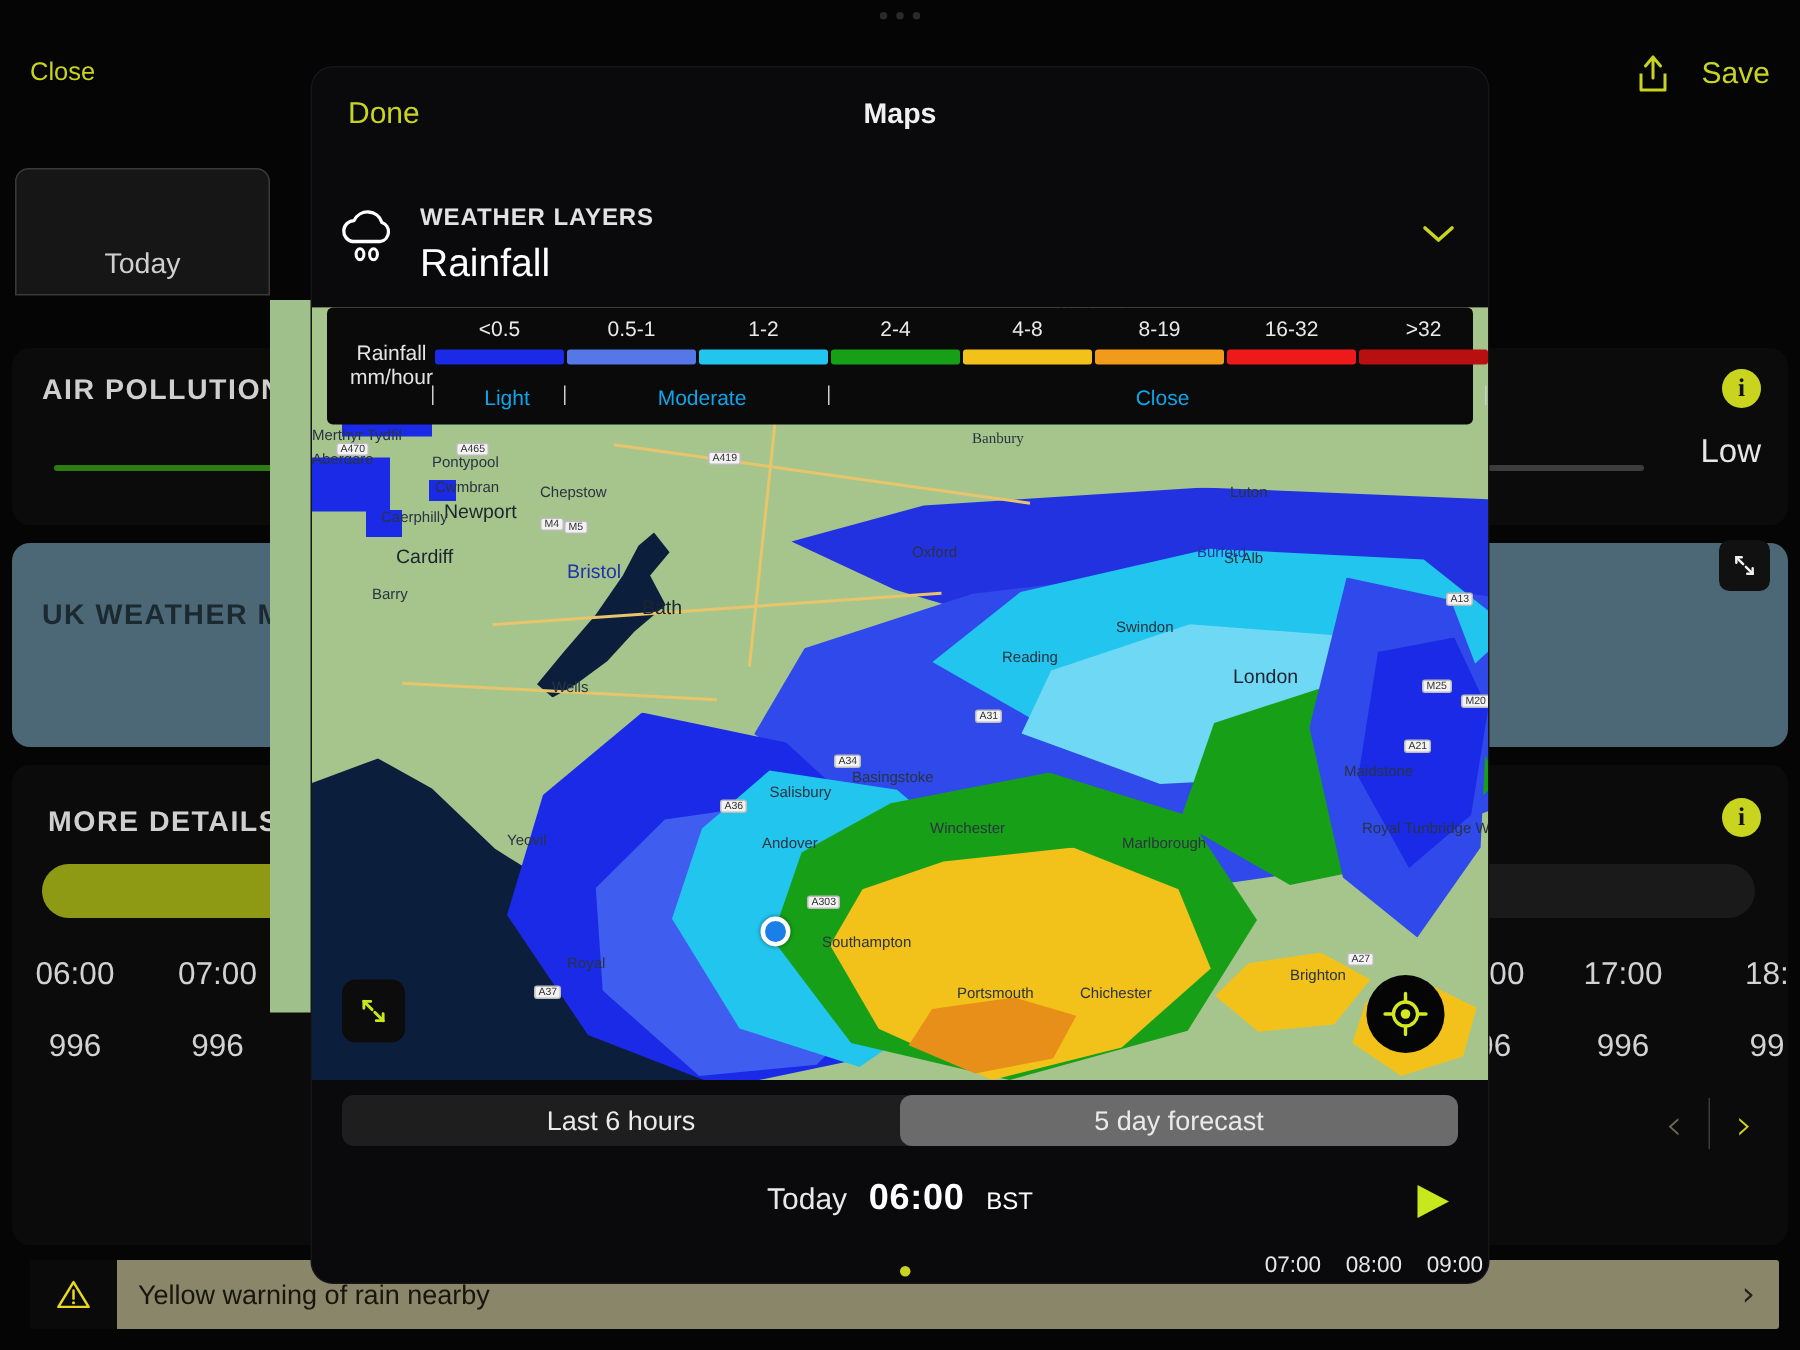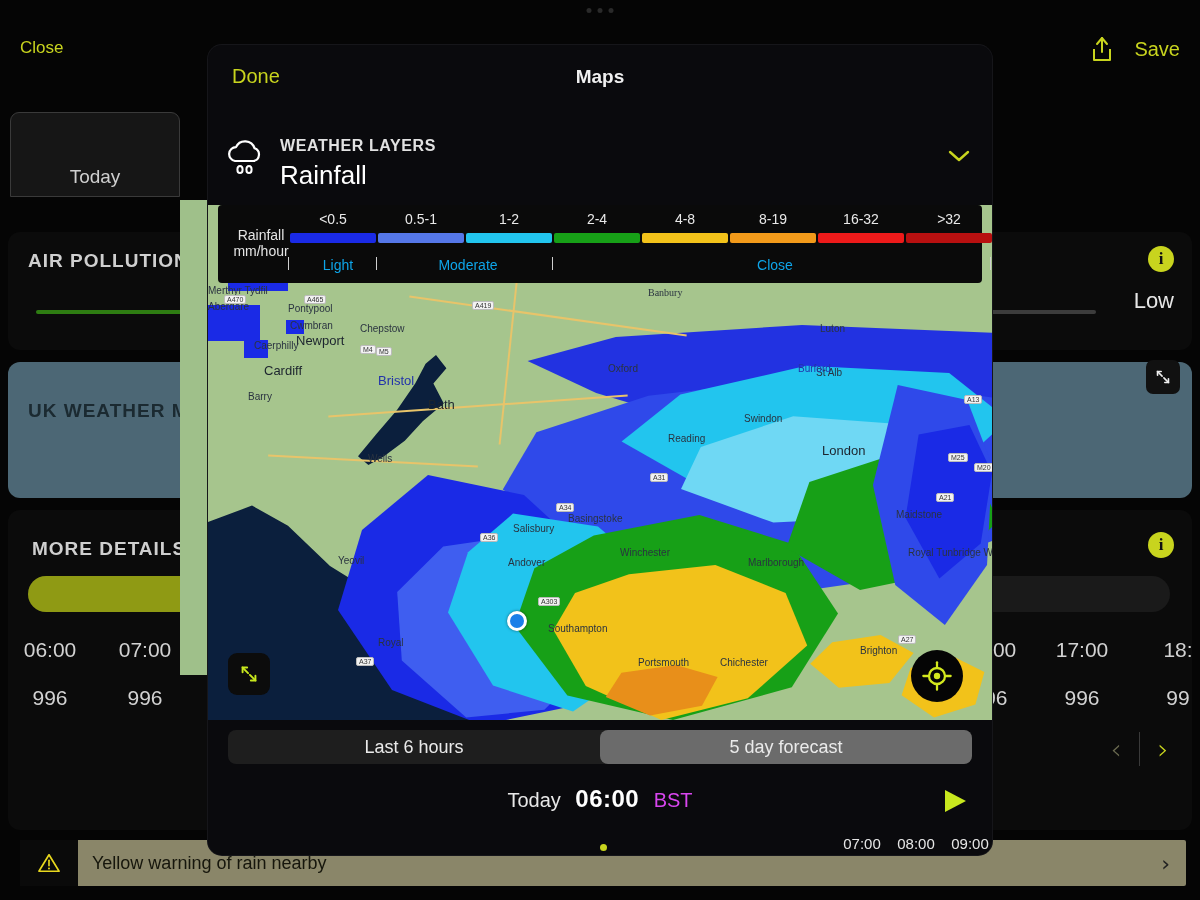--- a/index.html
+++ b/index.html
@@ -150,21 +150,21 @@
   .seg {
     position: absolute; left: 20px; top: 685px; width: 744px; height: 34px;
     background: #1e1e1e; border-radius: 8px; display: flex;
   }
   .seg-item { flex: 1; display: flex; align-items: center; justify-content: center; font-size: 18px; color: #eaeaea; border-radius: 8px; }
   .seg-item.active { background: #6b6b6b; }
 
   .timenow { position: absolute; left: 0; right: 0; top: 740px; text-align: center; }
   .tn-day { font-size: 20px; color: #e8e8e8; }
   .tn-time { font-size: 24px; color: #fff; font-weight: bold; margin: 0 10px; letter-spacing: .5px; }
-  .tn-tz { font-size: 20px; color: #d946ef; }
+  .tn-tz { font-size: 16px; color: #ffffff; }
   .play-btn { position: absolute; right: 22px; top: 742px; width: 30px; height: 28px; }
 
   .scrub { position: absolute; left: 0; top: 790px; width: 784px; height: 62px; }
   .scrub-dot { position: absolute; left: 392px; top: 9px; width: 7px; height: 7px; border-radius: 50%; background: #c8d41e; }
   .scrub-labels { position: absolute; left: 0; top: 0; width: 784px; height: 24px; }
   .scrub-label { position: absolute; font-size: 15px; color: #e6e6e6; text-align: center; width: 54px; }
 </style>
 </head>
 <body>
 

